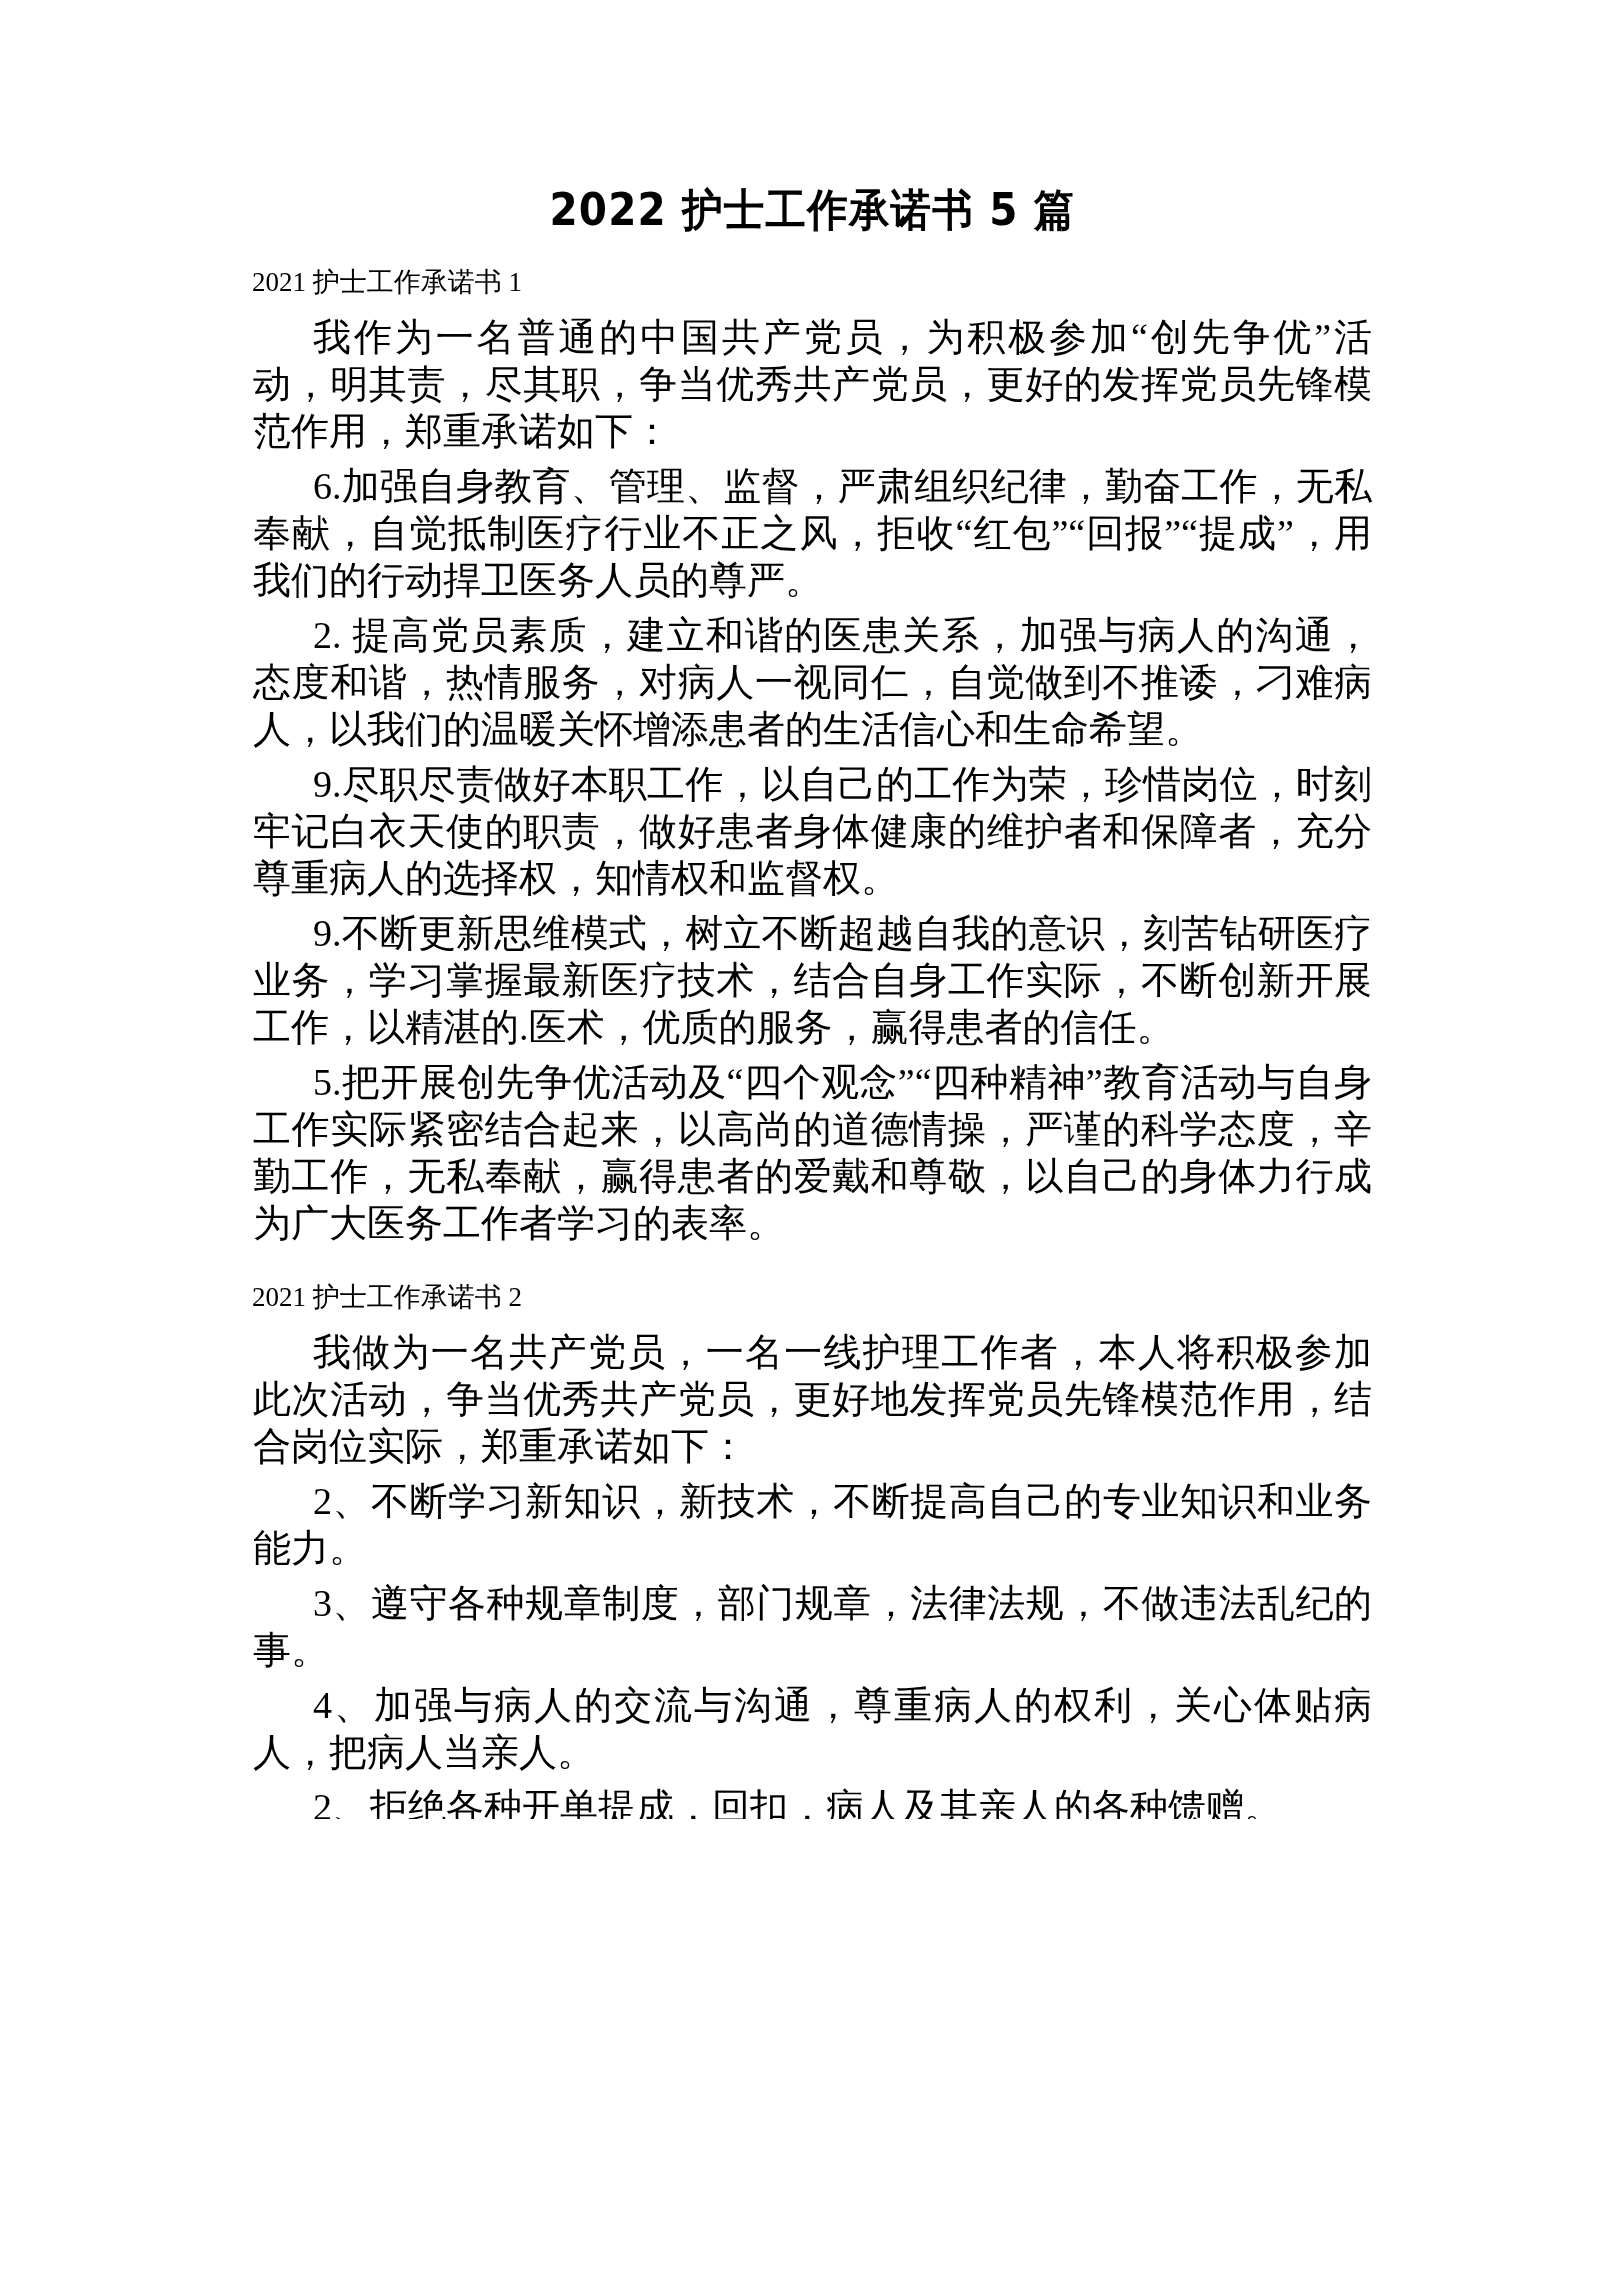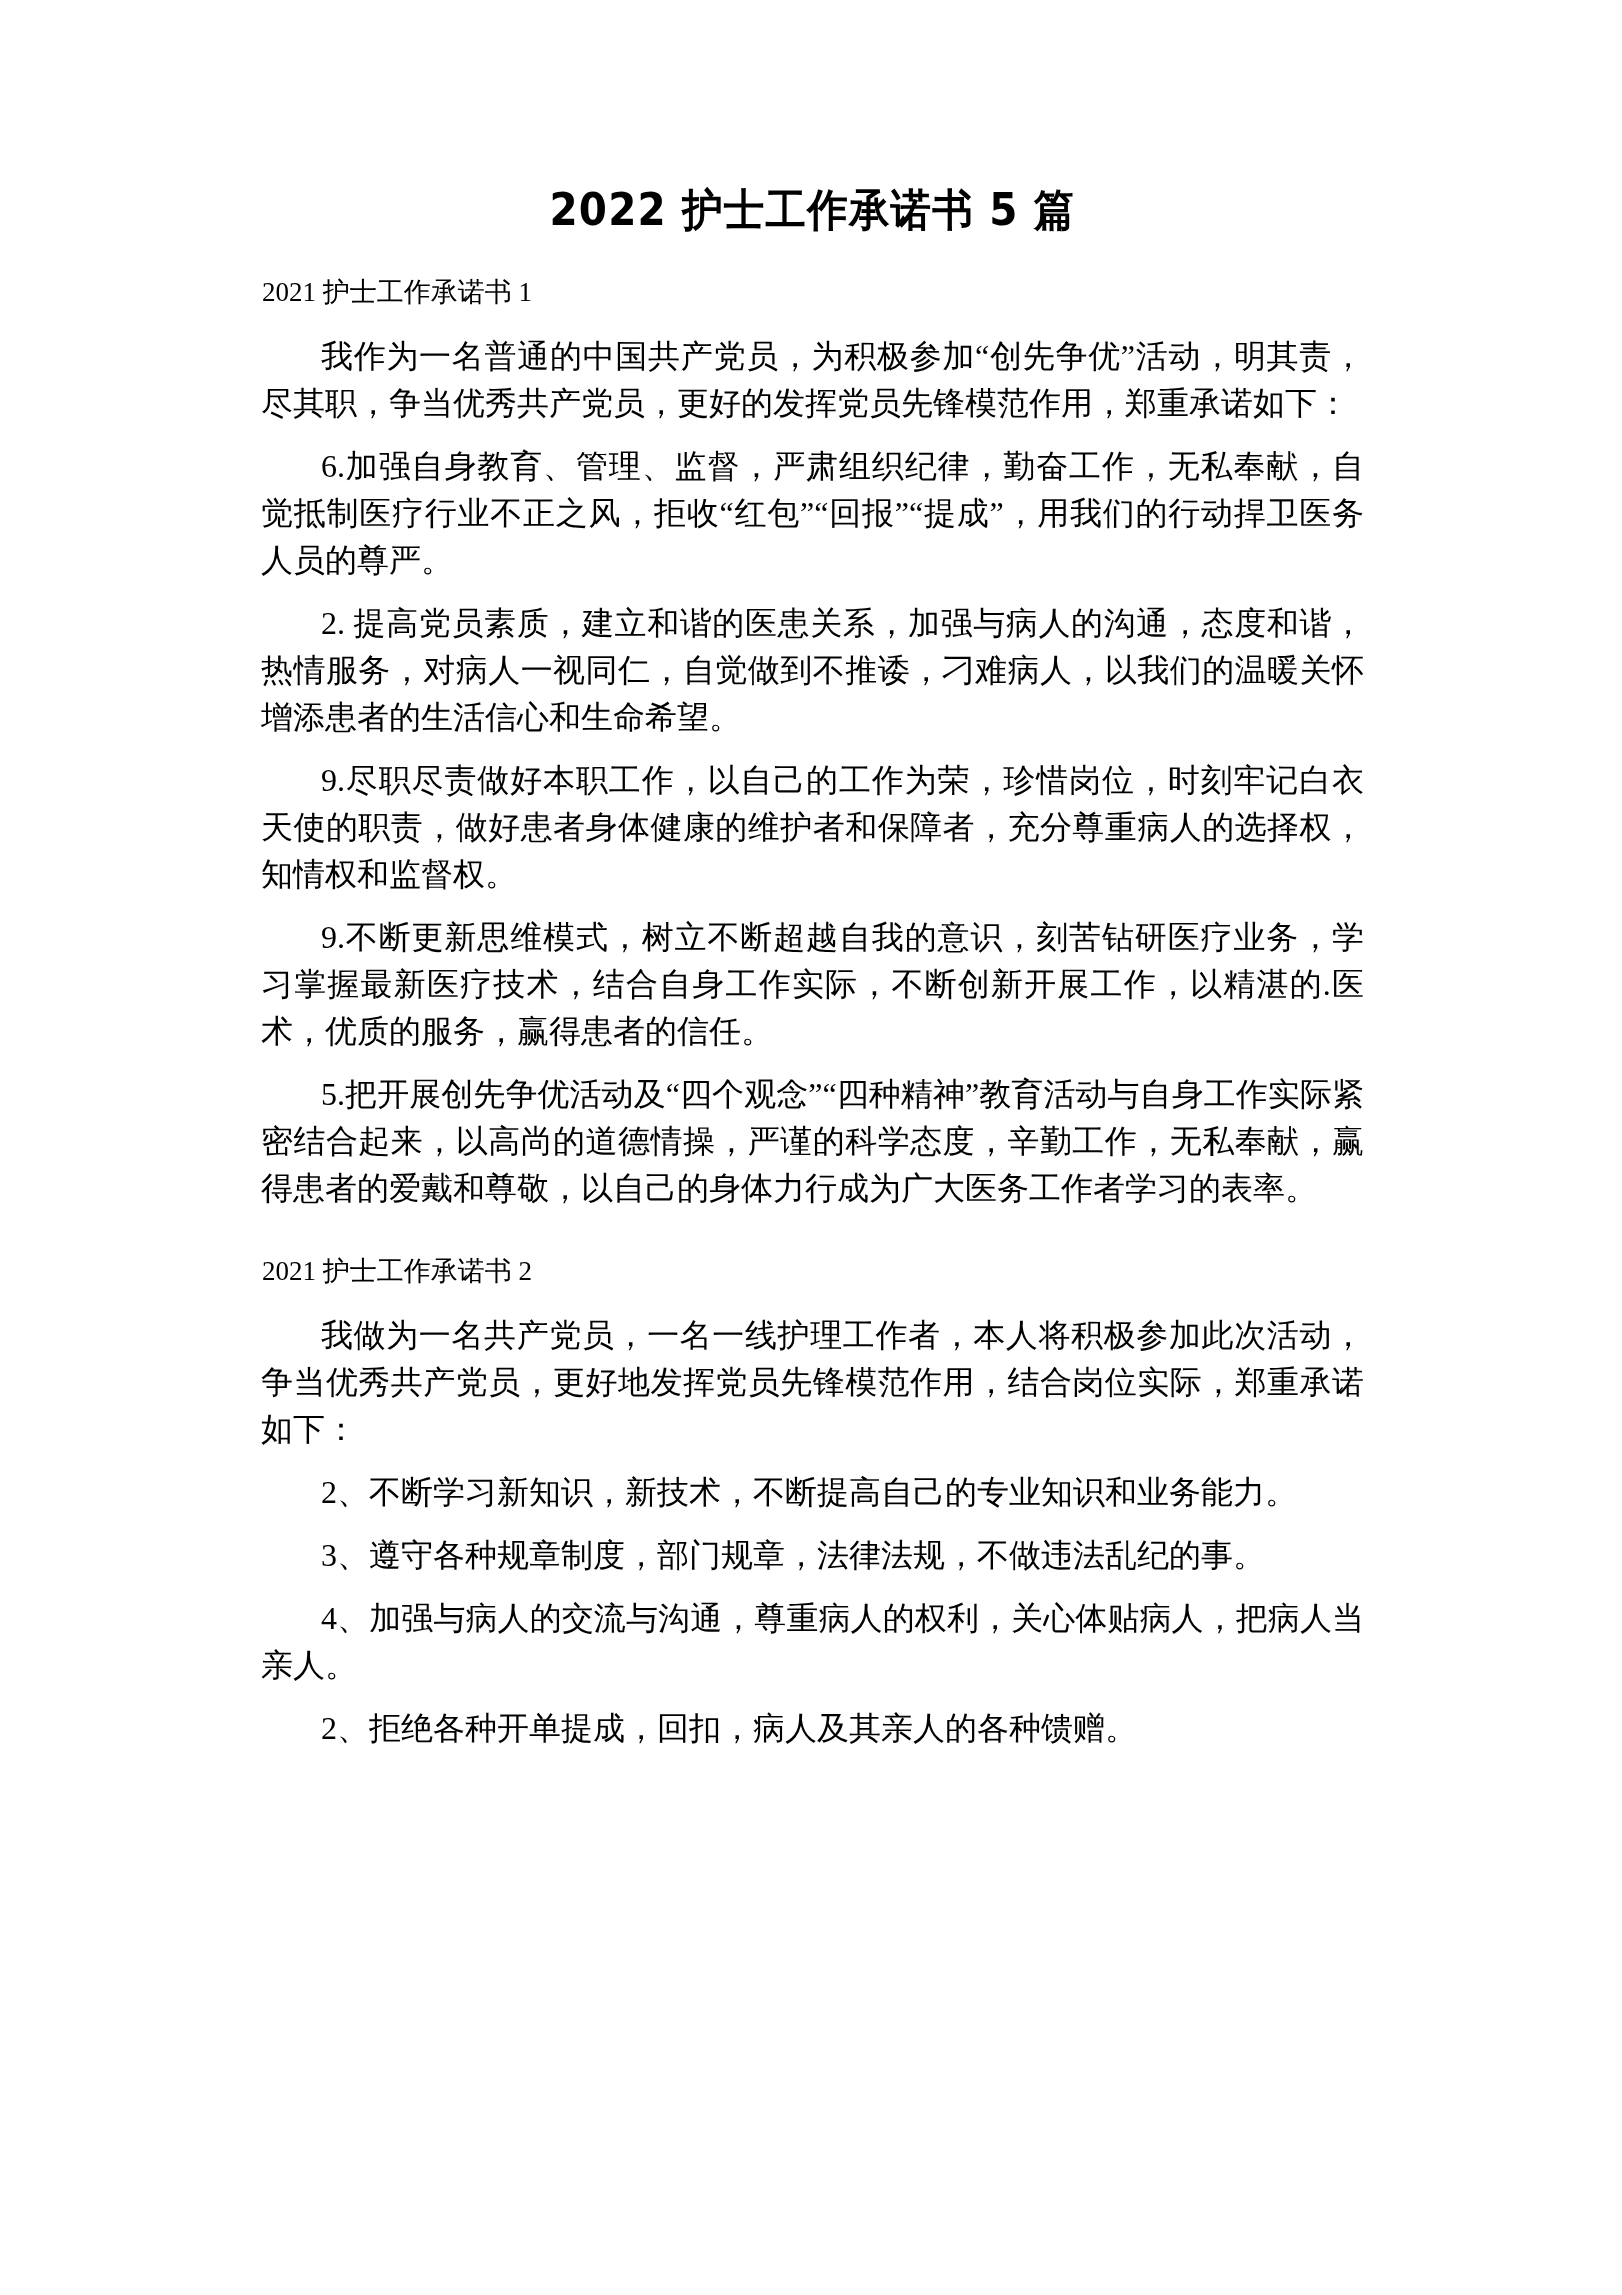--- a/index.html
+++ b/index.html
@@ -36,29 +36,29 @@
     margin: 0;
     padding-top: 188px;
     padding-bottom: 0;
     white-space: nowrap;
     transform: scaleX(0.92);
     transform-origin: center center;
   }
   .section-heading {
     font-size: 27px;
     line-height: 47px;
-    margin: 17px;
+    margin: 7px;
     text-align: left;
     text-indent: 0;
     padding-top: 19.6px;
   }
   .para {
-    font-size: 32px;
+    font-size: 38px;
     line-height: 47px;
-    margin: 16px;
+    margin: 8px;
     text-align: justify;
     text-align-last: left;
     text-indent: 60px;
     text-justify: inter-ideograph;
     word-break: break-all;
   }
 </style>
 </head>
 <body>
 

